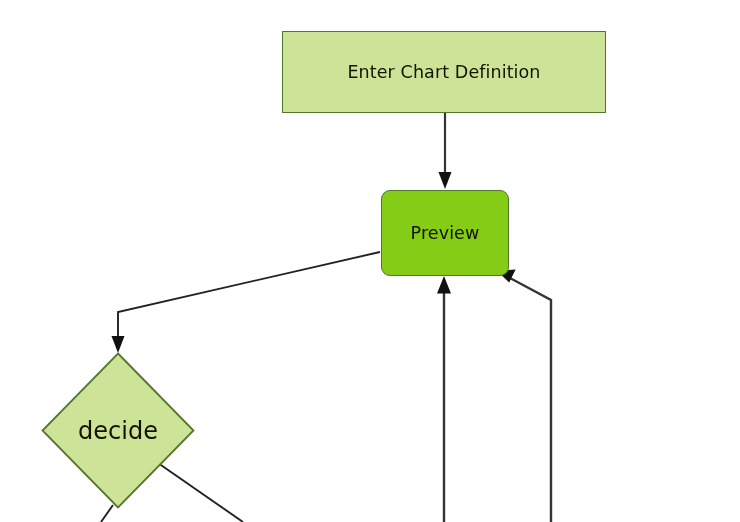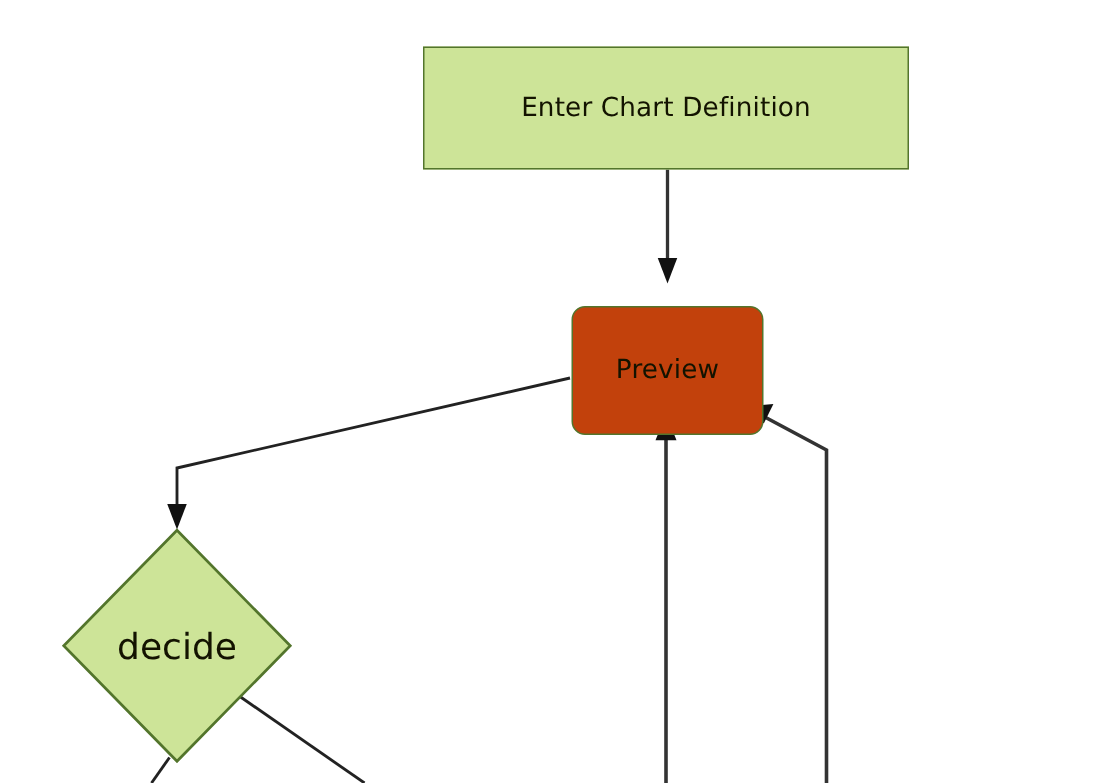--- a/index.html
+++ b/index.html
@@ -32,24 +32,23 @@
     box-sizing: border-box;
     display: flex;
     align-items: center;
     justify-content: center;
   }
   .node-rect {
     background: #cde498;
     border: 1.6px solid #53752c;
   }
   .node-rounded {
-    background: #c2410c;
+    background: #84cc16;
     border: 1.6px solid #53752c;
     border-radius: 9px;
-    margin-top: 14px;
   }
   .node-label {
     color: #131300;
     font-size: 17.5px;
     line-height: 1.15;
     text-align: center;
     white-space: nowrap;
     letter-spacing: 0.1px;
   }
   .diamond-wrap {

